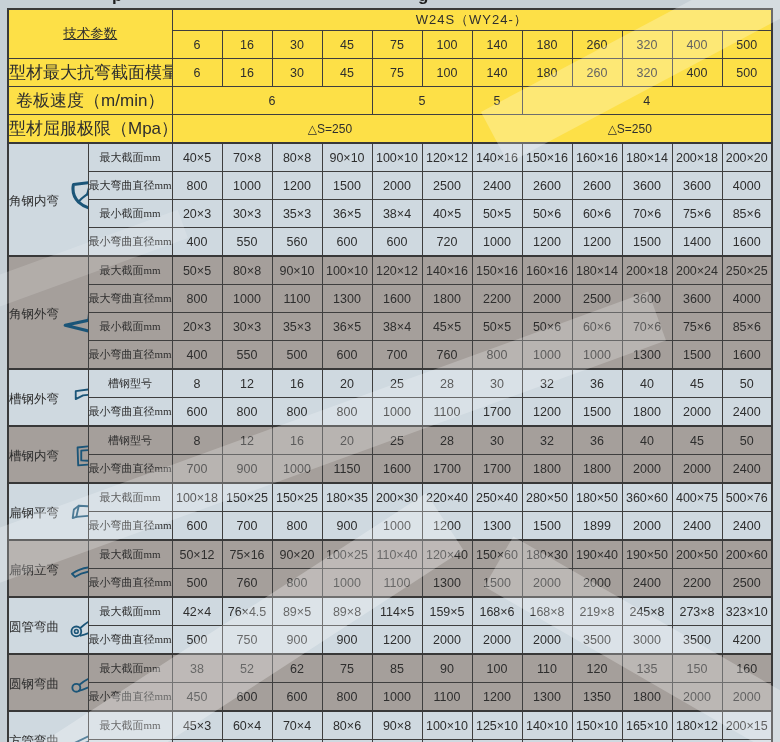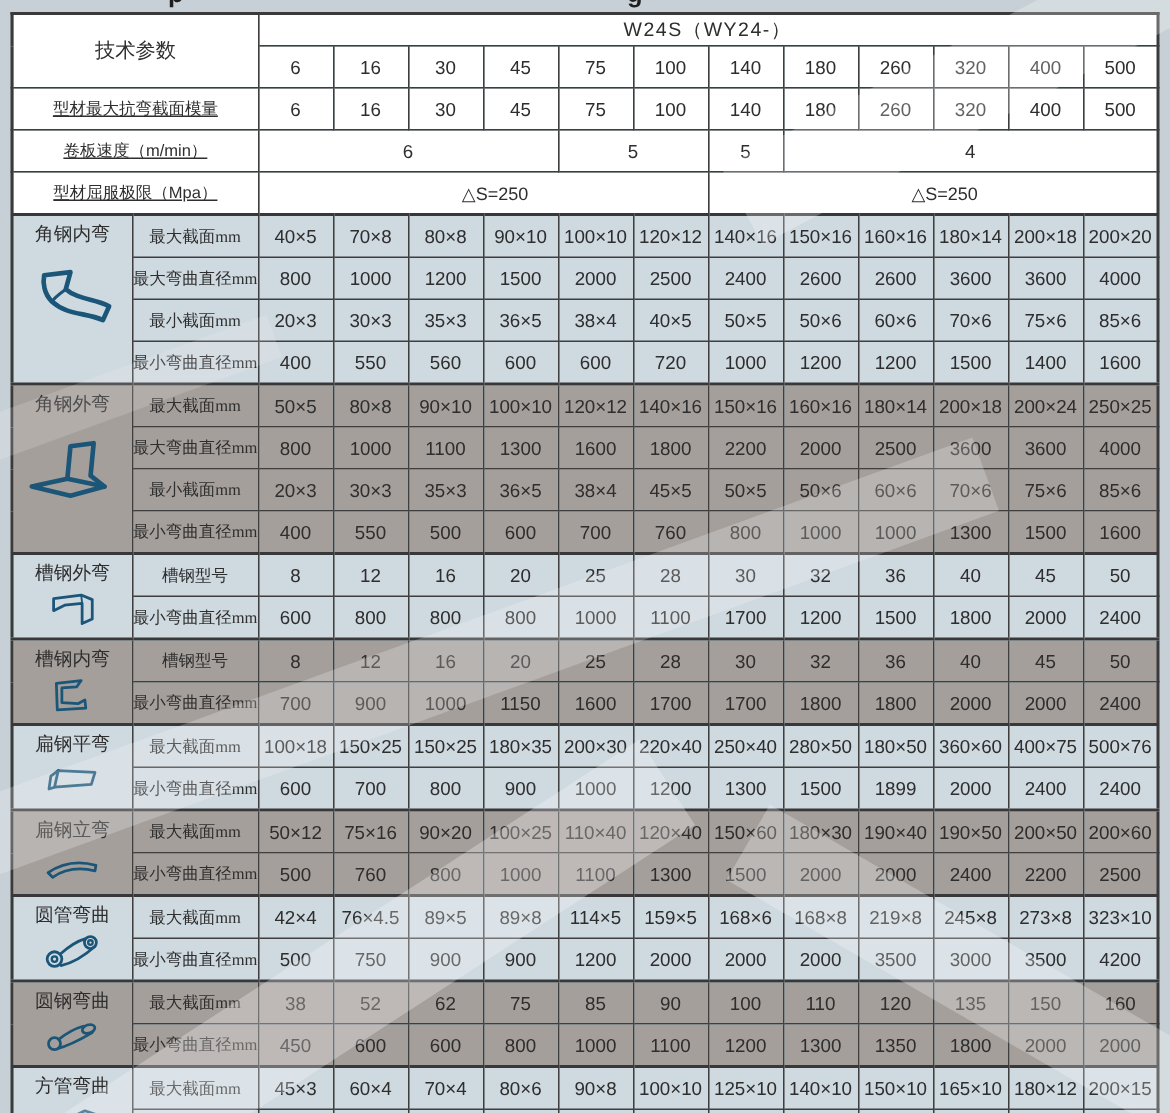--- a/index.html
+++ b/index.html
@@ -25,35 +25,35 @@
   table{
     border-collapse:collapse;table-layout:fixed;
     width:765px;border:2px solid #3a3a3a;
   }
   td,th{
     border:1px solid #3e3e3e;text-align:center;vertical-align:middle;
     padding:0;overflow:hidden;white-space:nowrap;
     font-weight:normal;height:27px;font-size:12.5px;
   }
   tr.model-row th{height:20px;}
-  tr.tone-head > td, tr.tone-head > th{background:#ffffff;}
+  tr.tone-head > td, tr.tone-head > th{background:#fde047;}
   tr.tone-light > td{background:#cfd9e0;}
   tr.tone-dark  > td{background:#a59f9b;}
   td.icon-cell{background:#f3f3f1;vertical-align:top;}
   tr.section-start > td{border-top:2px solid #383838;}
 
-  .title-cell{font-size:13.5px;}
+  .title-cell{font-size:13.5px;text-decoration:underline;}
   .model-cell{font-size:13px;letter-spacing:1px;}
-  .big-label{font-size:11px;text-decoration:underline;}
+  .big-label{font-size:17px;}
   .row-label{font-size:11px;font-family:Liberation Serif, serif;}
   .num-cell{font-size:12.5px;}
   .value-cell{font-size:12.5px;}
   .yield-cell{font-size:12px;padding-left:16px;}
 
-  .icon-box{display:flex;flex-direction:column;align-items:center;justify-content:flex-start;height:100%;}
+  .icon-box{display:flex;flex-direction:row;align-items:center;justify-content:flex-start;height:100%;}
   .section-name{font-size:12.5px;padding-top:4px;}
   .icon-box svg{display:block;margin-top:2px;}
   .rows4 .icon-box svg{width:66px;height:66px;}
   .rows2 .icon-box svg{width:58px;height:27px;}
 </style>
 </head>
 <body>
 
 <div class="top-crop">
   <span style="left:112px">p</span>

